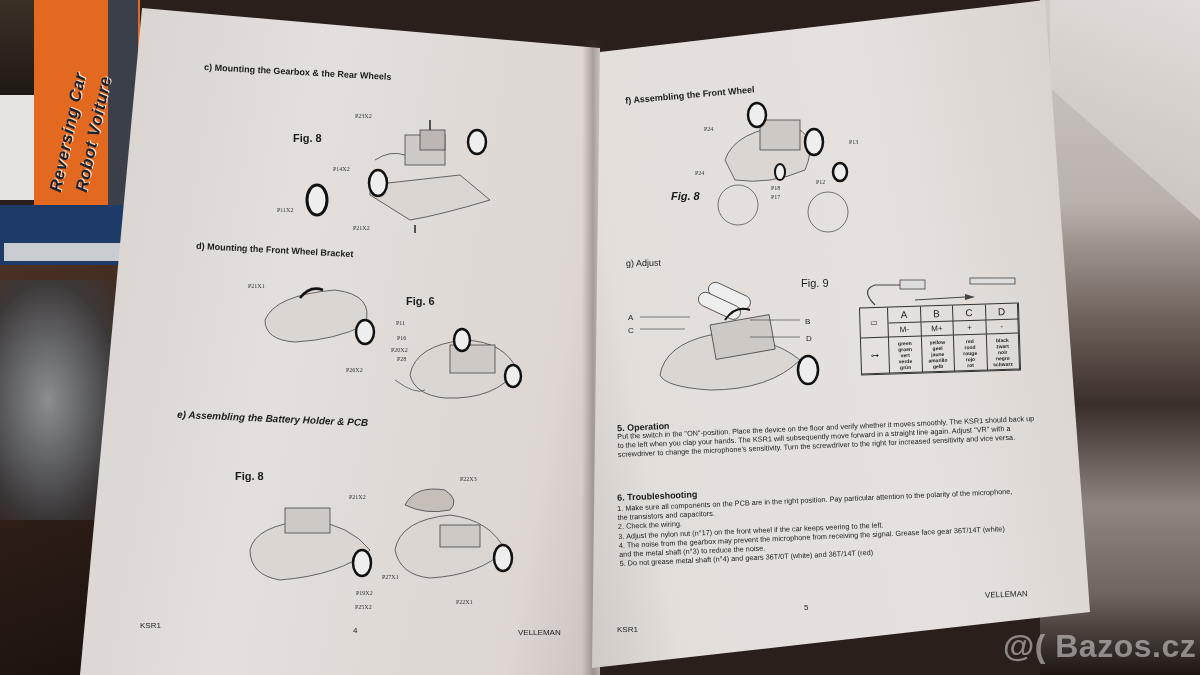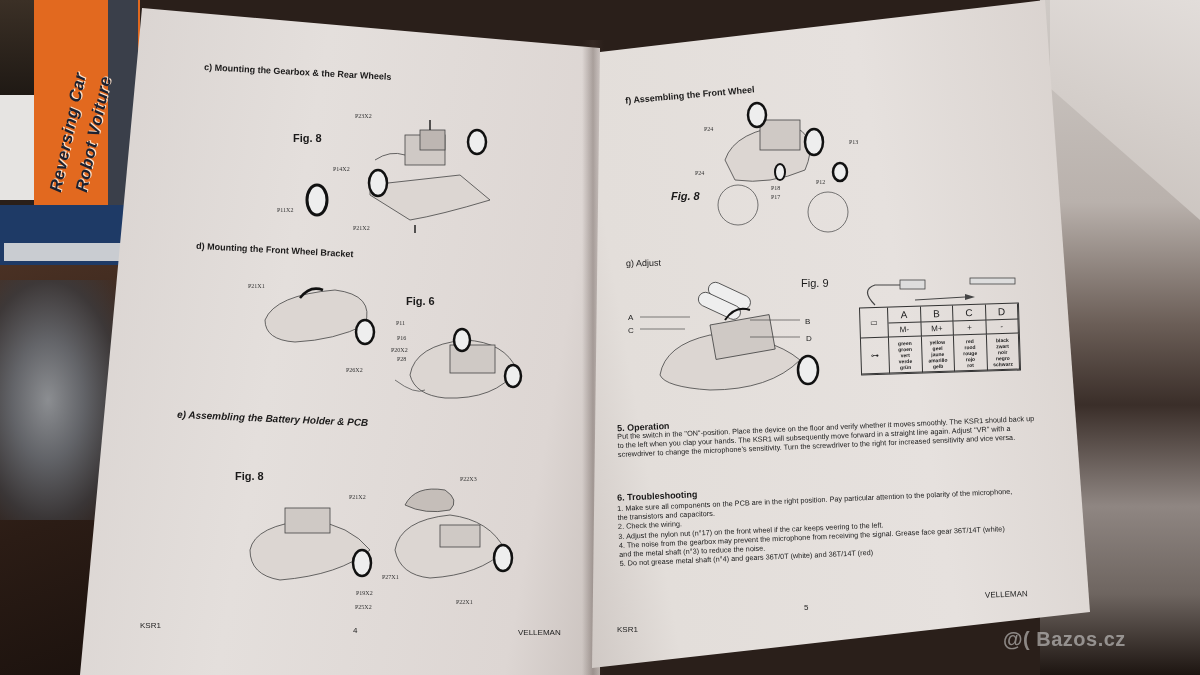--- a/index.html
+++ b/index.html
@@ -61,21 +61,21 @@
   
   .wtable { position: absolute; left: 860px; top: 305px; width: 160px; height: 68px;
     border: 1px solid #333; transform: rotate(-1.8deg); display: grid;
     grid-template-columns: 28px repeat(4, 1fr); grid-template-rows: 16px 14px 1fr; }
   .wtable > div { border-right: 1px solid #333; border-bottom: 1px solid #333; display: flex;
     align-items: center; justify-content: center; font-size: 8px; color: #222; text-align: center; }
   .wtable .hdr { font-size: 10px; }
   .wtable .sm { font-size: 5px; line-height: 6px; font-weight: bold; flex-direction: column; }
   .wtable .icon-cell { grid-row: span 2; }
 
-  .watermark { position: absolute; left: 1003px; top: 628px; font-size: 20px; color: rgba(220,220,220,.55);
+  .watermark { position: absolute; left: 1003px; top: 628px; font-size: 32px; color: rgba(220,220,220,.55);
     font-weight: bold; letter-spacing: .5px; }
 </style>
 </head>
 <body>
 
 <div class="bg-wood"></div>
 <div class="plastic"></div>
 <div class="bg-right"></div>
 <div class="bg-right-flap"></div>
 

